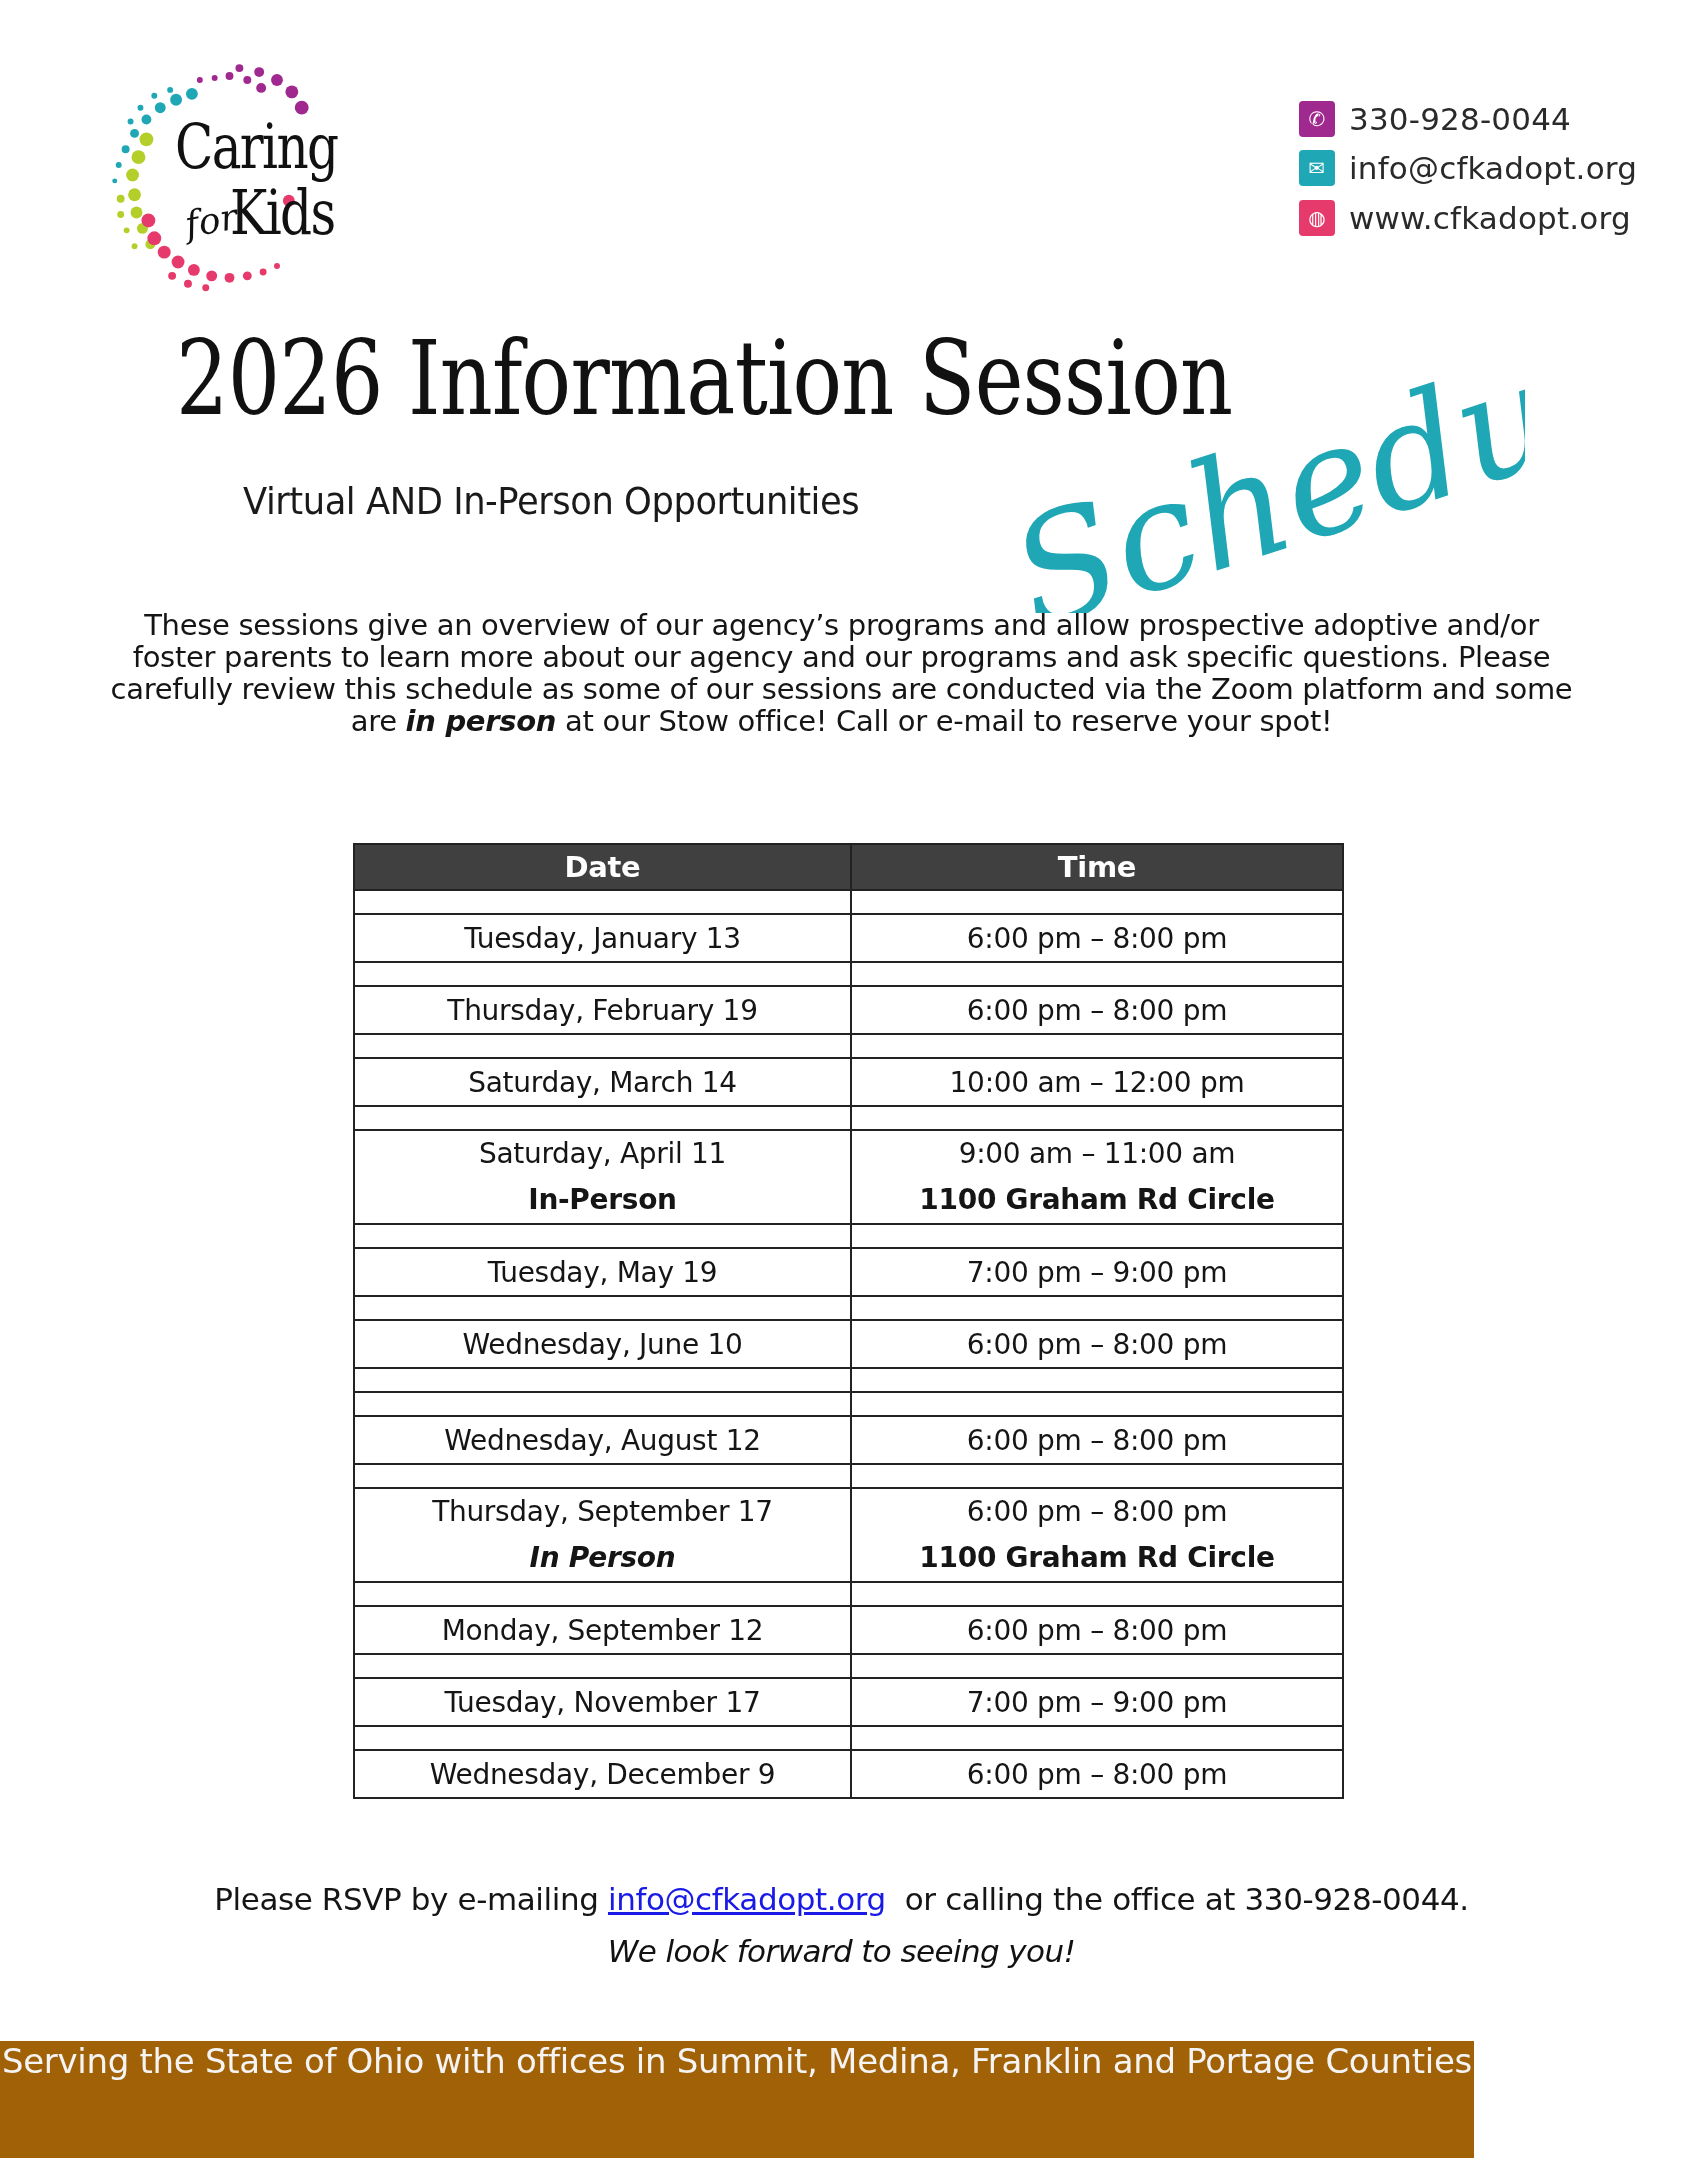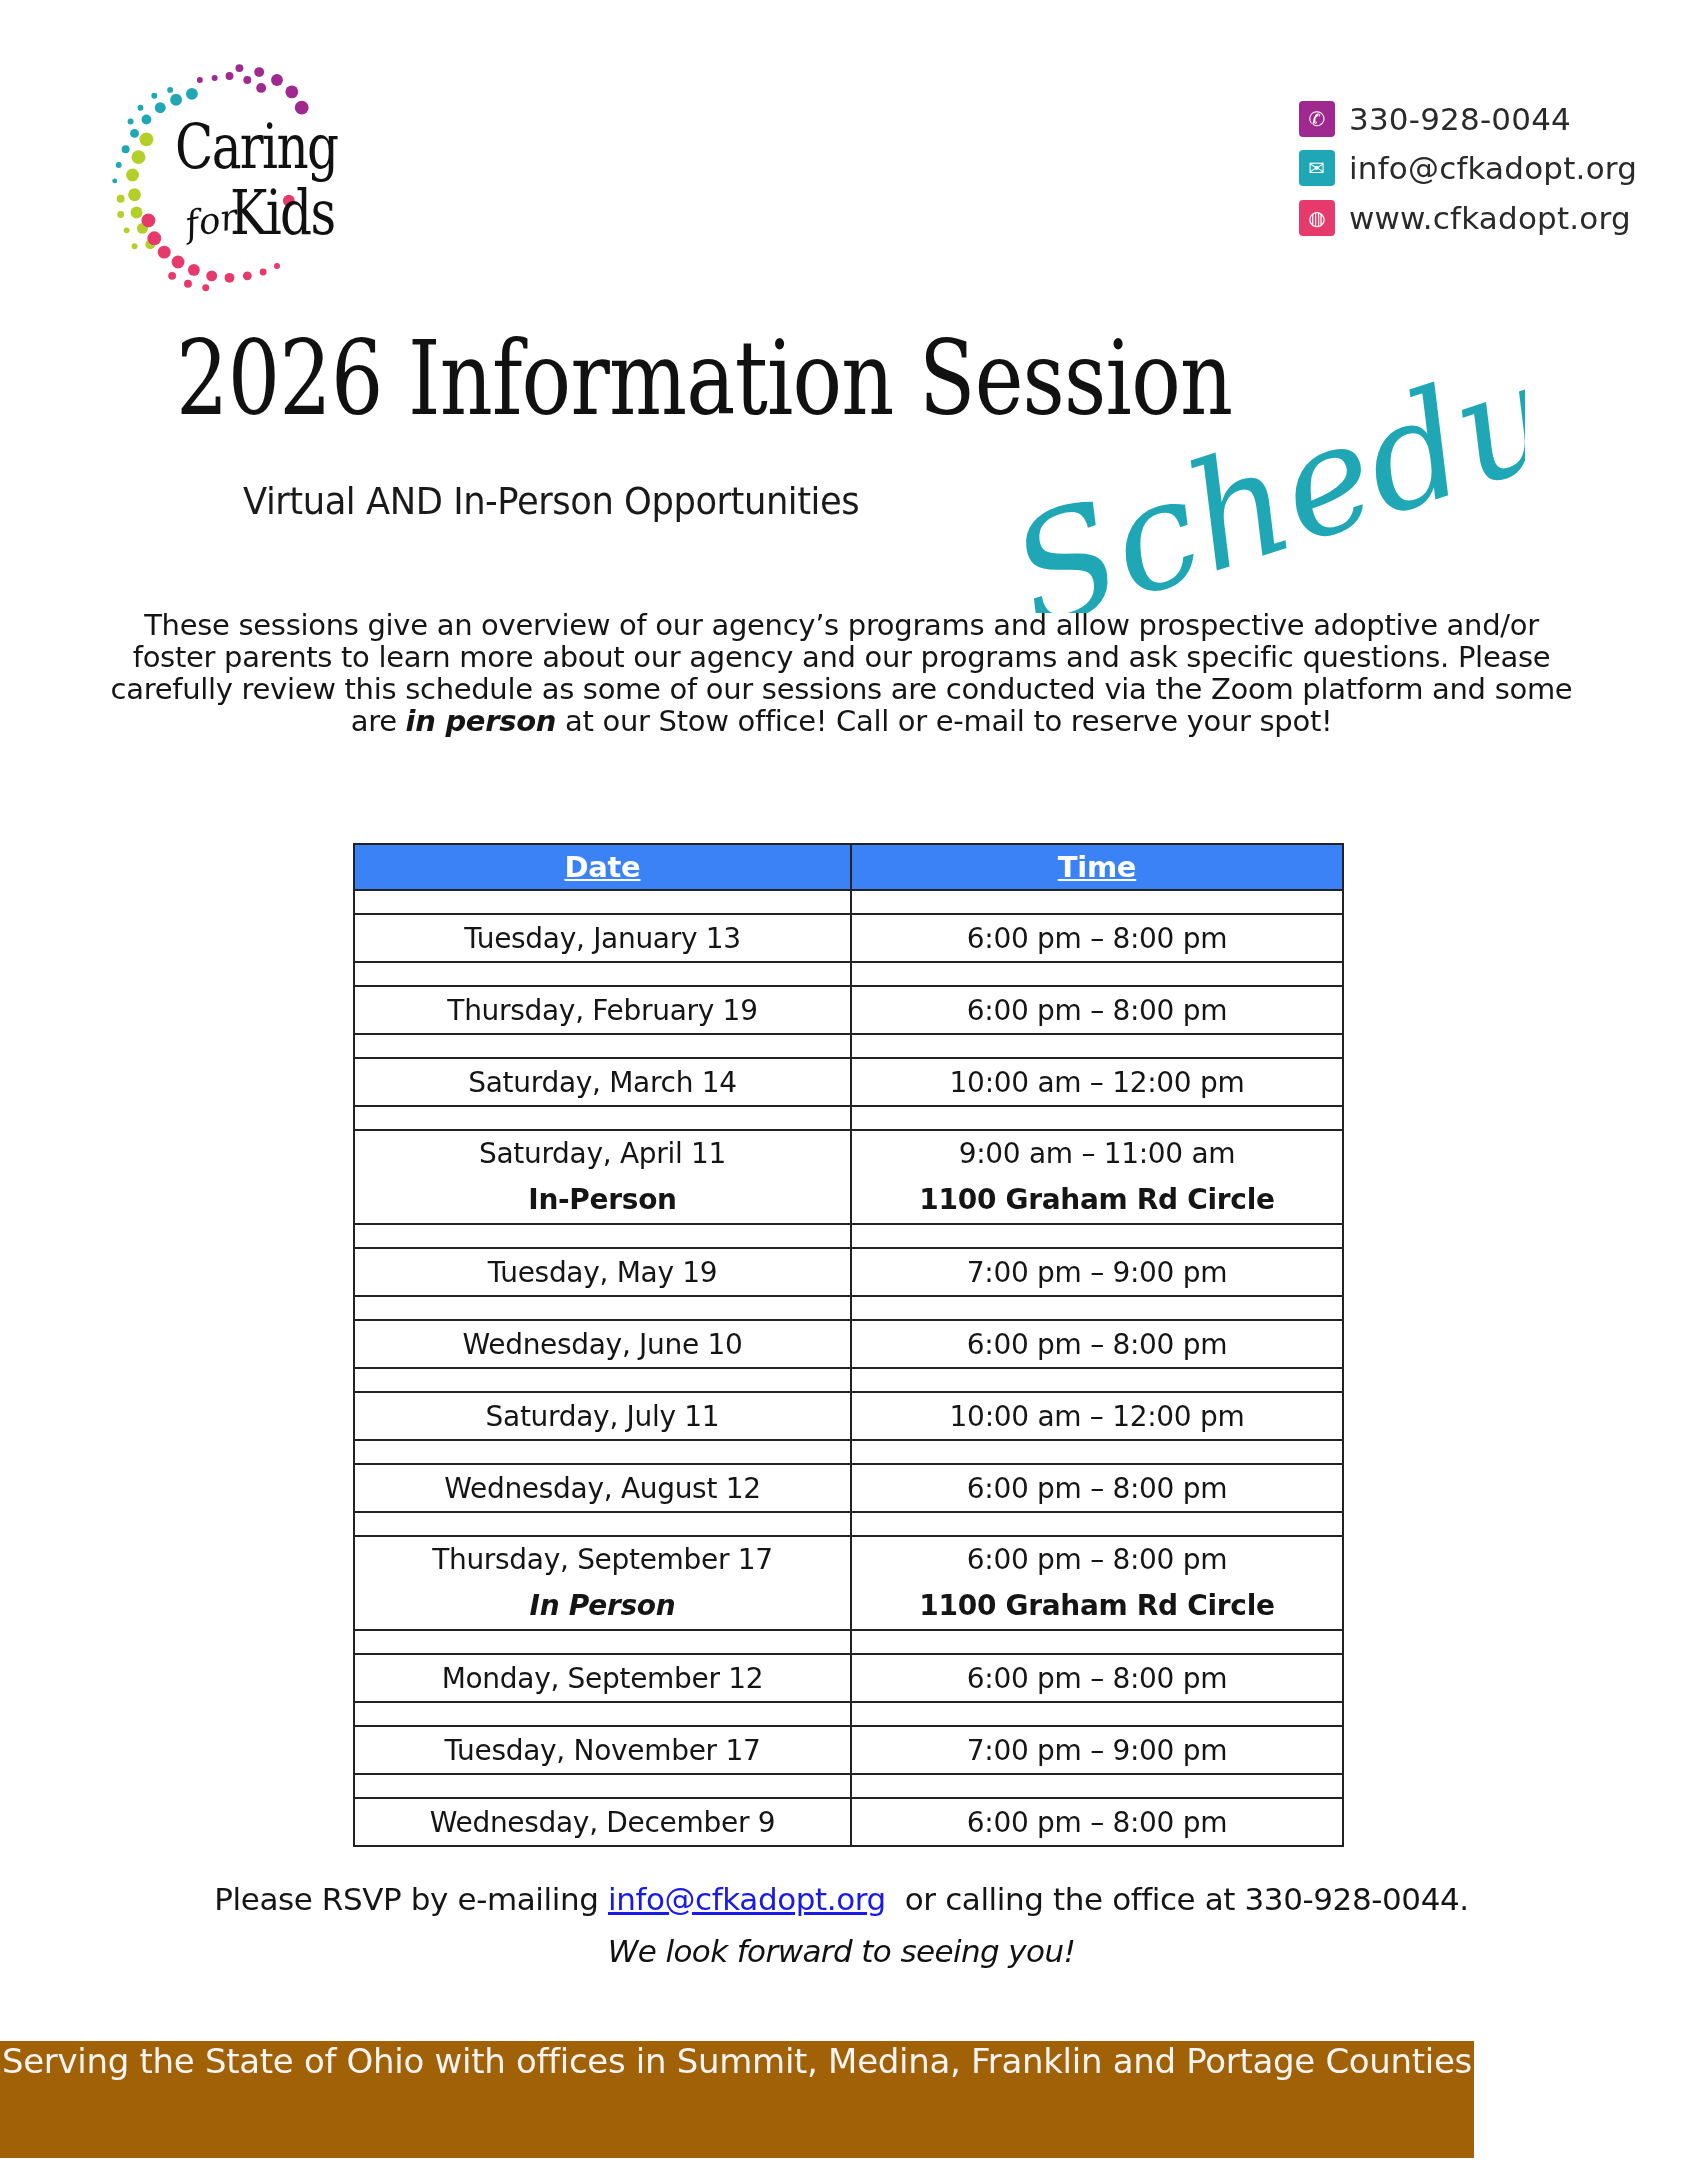--- a/index.html
+++ b/index.html
@@ -25,21 +25,21 @@
               transform:scaleX(0.93); transform-origin:left; white-space:nowrap; letter-spacing:-0.5px; }
   #script { left:990px; top:356px; width:535px; height:257px; }
 
   
   #intro { left:109px; top:609px; width:1465px; text-align:center; font-family:"DejaVu Sans", sans-serif; font-size:29px; line-height:32px; color:#151515; letter-spacing:-0.3px; }
   #intro b { font-style:italic; font-weight:bold; }
 
   
   #tbl { left:353px; top:843px; width:991px; border-collapse:collapse; font-family:"DejaVu Sans", sans-serif; }
   #tbl td, #tbl th { border:2px solid #222; text-align:center; padding:0; font-size:28px; color:#151515; letter-spacing:-0.3px; }
-  #tbl th { background:#3b82f6; color:#fff; font-weight:bold; height:44px; font-size:29px;text-decoration:underline; }
+  #tbl th { background:#404040; color:#fff; font-weight:bold; height:44px; font-size:29px; }
   #tbl tr.spacer td { height:22px; }
   #tbl tr.row td { height:46px; }
   #tbl tr.tall td { height:90px; line-height:46px; }
   #tbl .sub { font-weight:bold; display:block; }
   #tbl .sub.it { font-style:italic; }
   #tbl td.col-date { width:495px; }
 
   
   #rsvp { left:0; width:1683px; top:1881px; text-align:center; font-family:"DejaVu Sans", sans-serif; font-size:31px; color:#151515; letter-spacing:-0.4px; }
   #rsvp a { color:#1a1ae6; text-decoration:underline; }
@@ -193,24 +193,20 @@
         <td></td>
       </tr>
     <tr class="row">
         <td>Wednesday, June 10</td>
         <td>6:00 pm – 8:00 pm</td>
       </tr>
     <tr class="spacer">
         <td></td>
         <td></td>
       </tr>
-    <tr class="row">
-        <td>Saturday, July 11</td>
-        <td>10:00 am – 12:00 pm</td>
-      </tr>
     <tr class="spacer">
         <td></td>
         <td></td>
       </tr>
     <tr class="row">
         <td>Wednesday, August 12</td>
         <td>6:00 pm – 8:00 pm</td>
       </tr>
     <tr class="spacer">
         <td></td>

